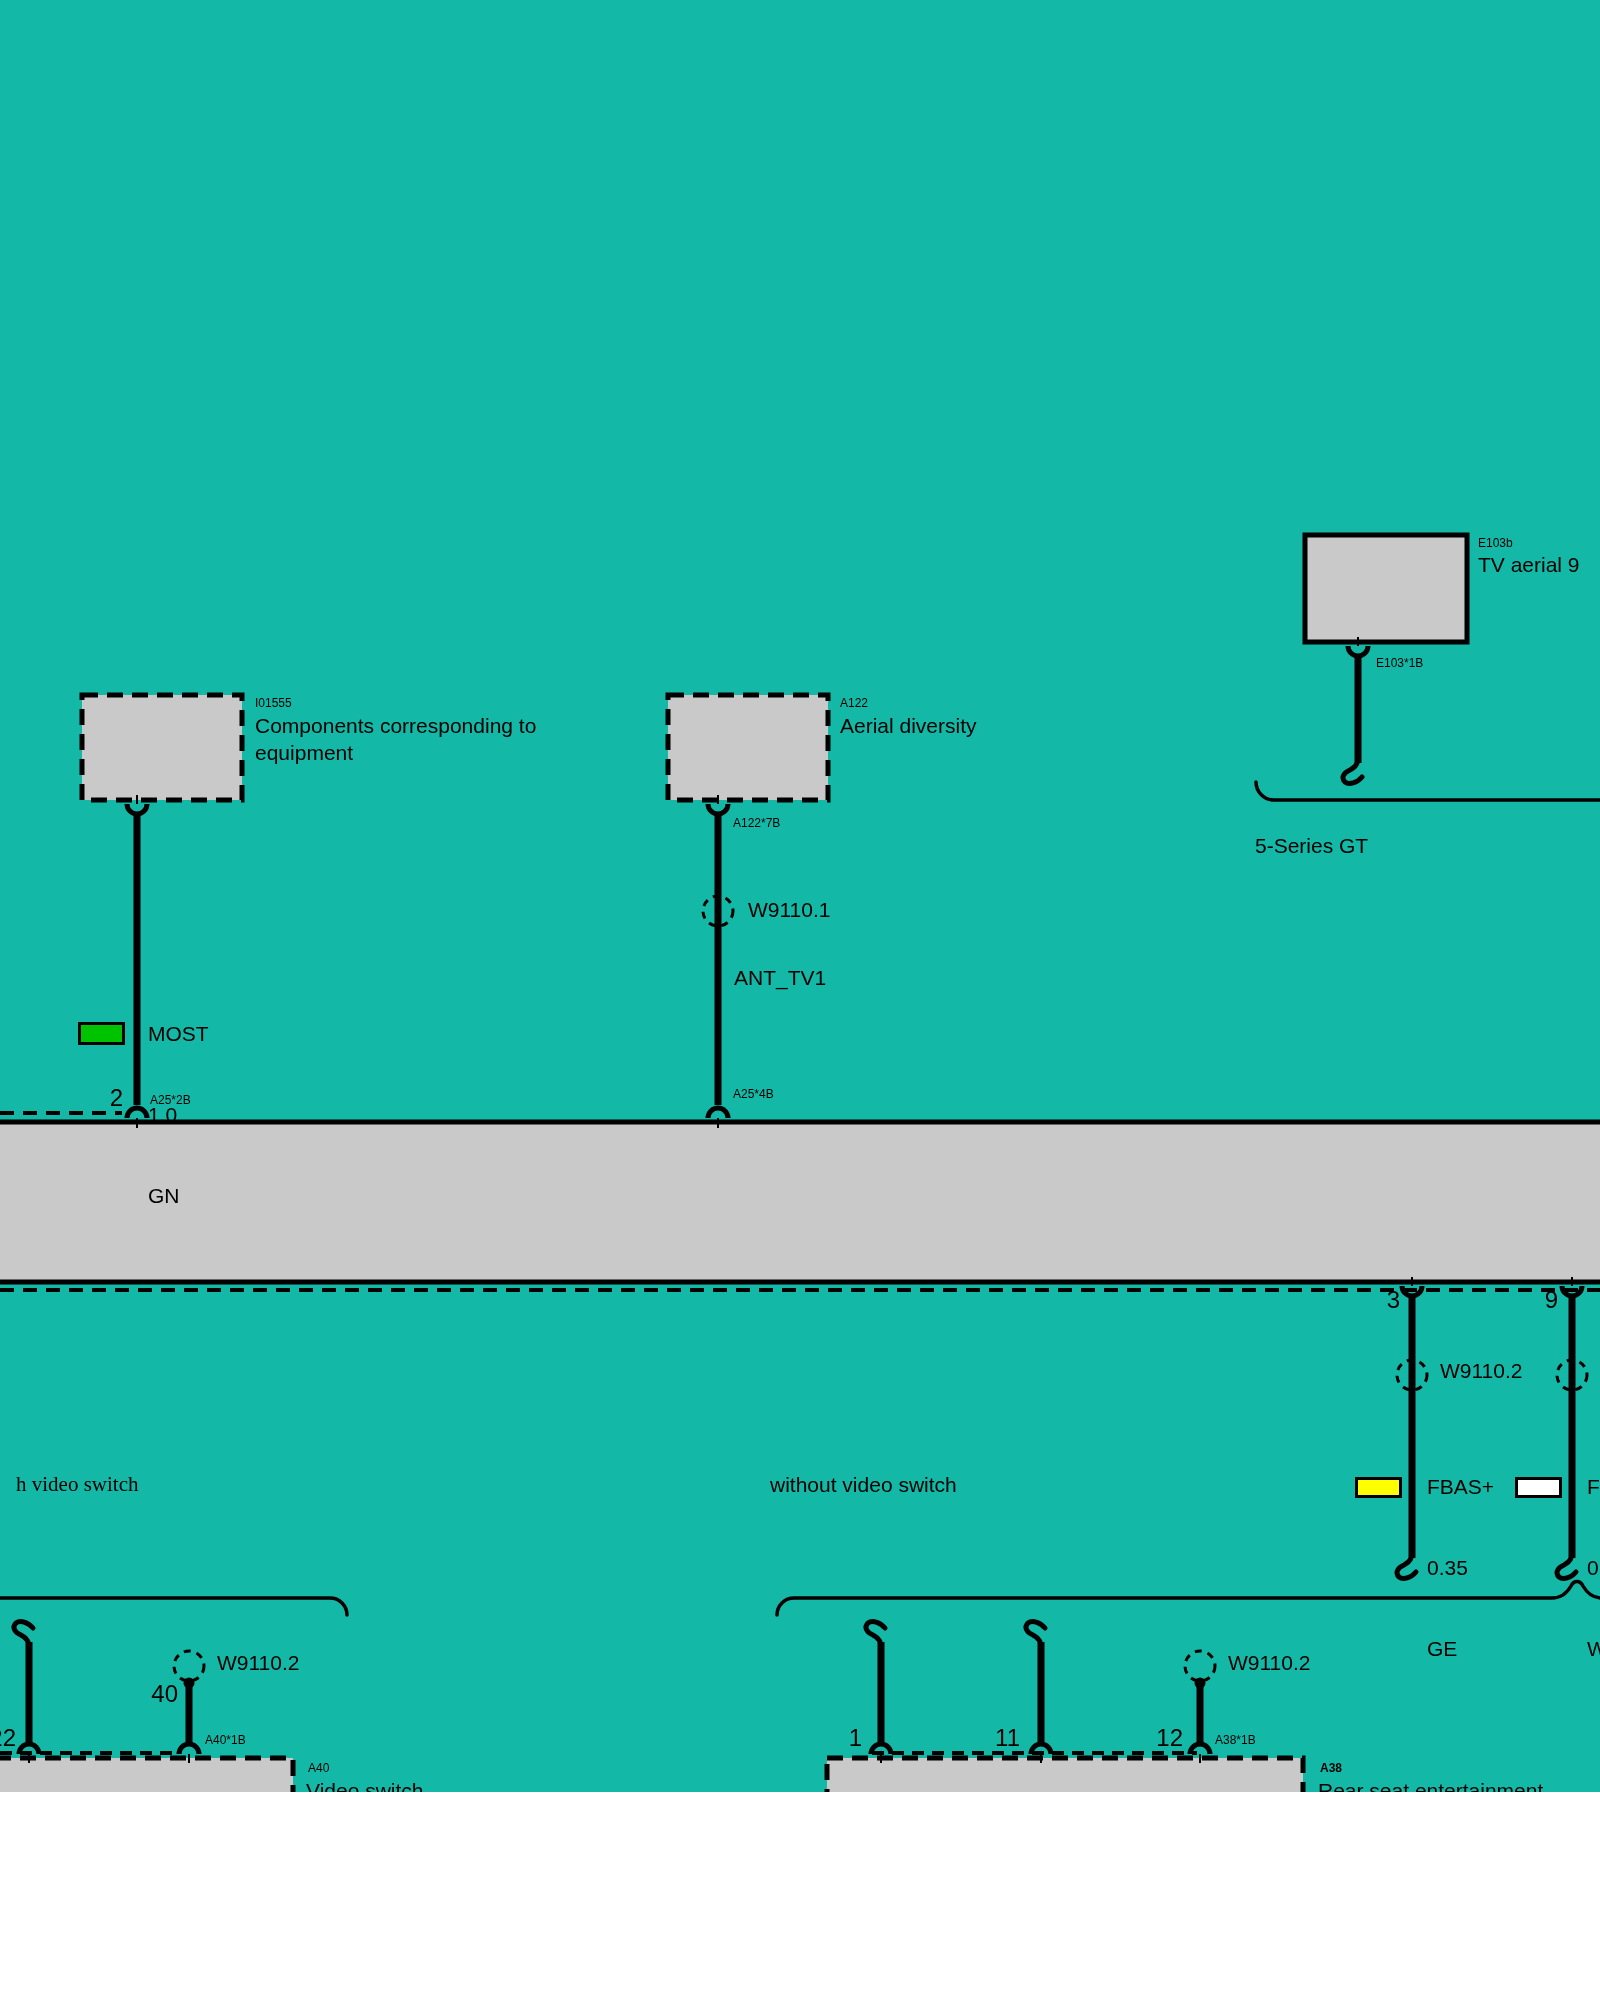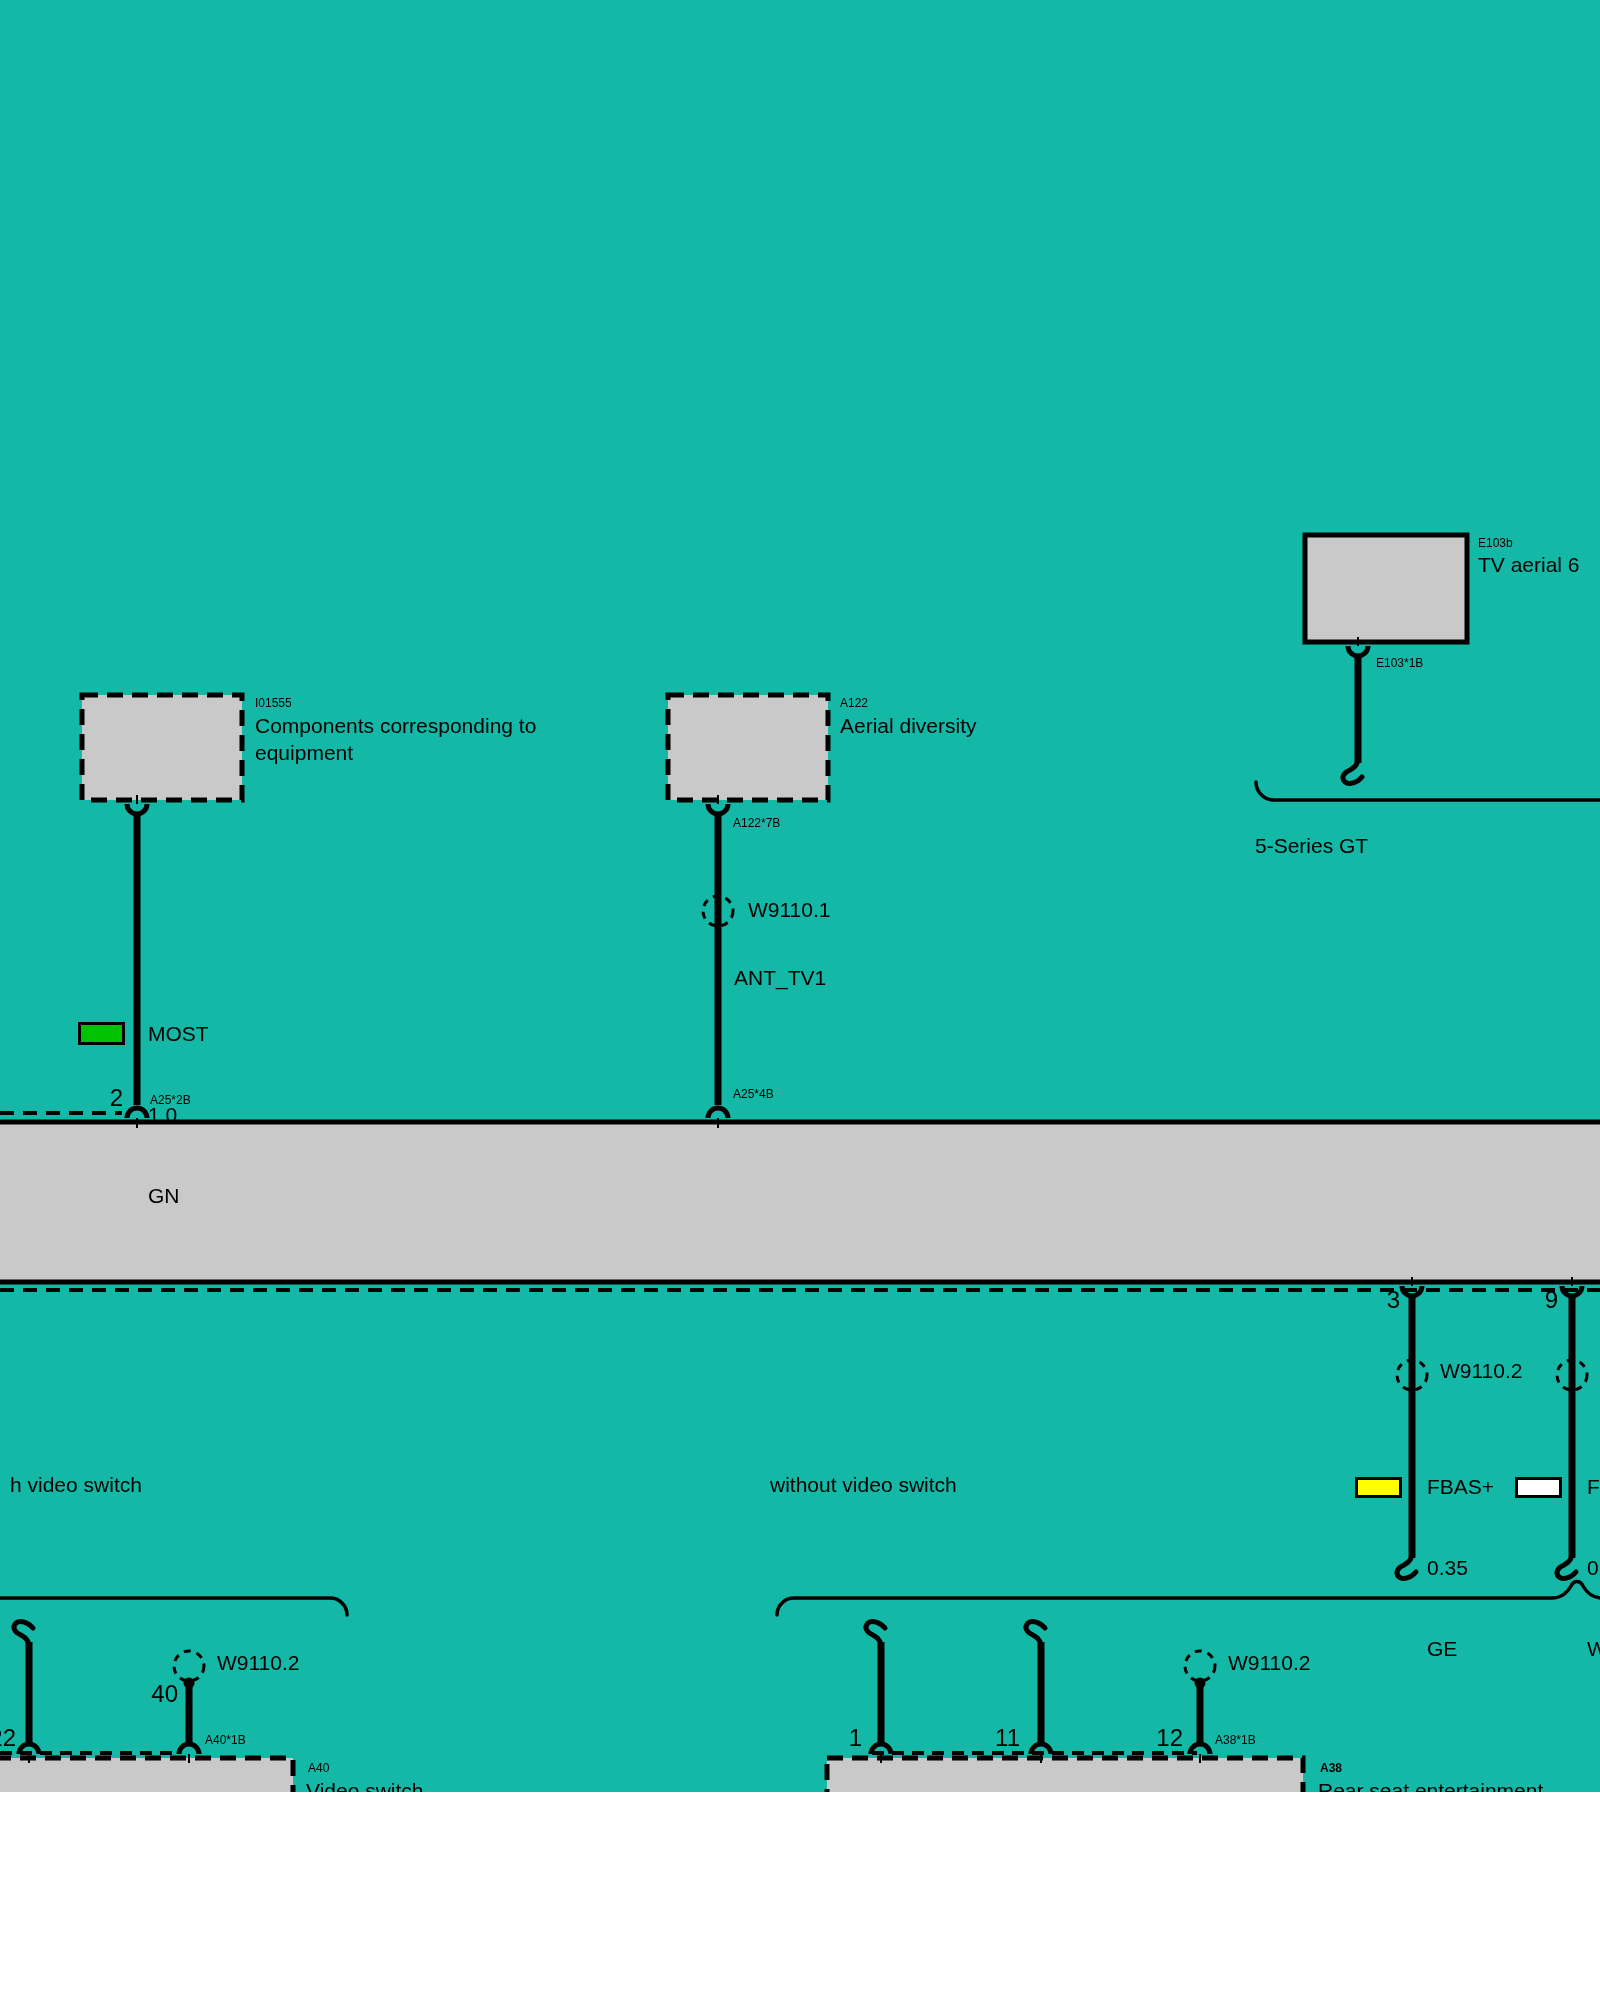--- a/index.html
+++ b/index.html
@@ -97,21 +97,21 @@
     </g>
 
     <g stroke="#000" stroke-width="3.5" fill="none" stroke-linecap="round">
       <path d="M1600 800 H1274 A 18 18 0 0 1 1256 782"></path>
       <path d="M0 1598 H330 A 17 17 0 0 1 347 1615"></path>
       <path d="M777 1615 A 17 17 0 0 1 794 1598 H1552 C 1562 1598 1567 1593 1571 1586 C 1574 1580 1580 1580 1583 1586 C 1587 1593 1592 1598 1602 1598"></path>
     </g>
   </svg>
 
   <div class="code" style="left:1478px;top:537px;">E103b</div>
-  <div class="t" style="left:1478px;top:551px;">TV aerial 6</div>
+  <div class="t" style="left:1478px;top:551px;">TV aerial 9</div>
   <div class="code" style="left:1376px;top:657px;">E103*1B</div>
   <div class="t" style="left:1255px;top:832px;">5-Series GT</div>
 
   <div class="code" style="left:255px;top:697px;">I01555</div>
   <div class="t wrap" style="left:255px;top:712px;width:295px;">Components corresponding to equipment</div>
 
   <div class="code" style="left:840px;top:697px;">A122</div>
   <div class="t" style="left:840px;top:712px;">Aerial diversity</div>
   <div class="code" style="left:733px;top:817px;">A122*7B</div>
 
@@ -138,21 +138,21 @@
     <div>GE</div>
   </div>
   <div class="swatch" style="left: 1355px; top: 1477px; width: 41px; height: 15px; background-color: rgb(255, 255, 0);"></div>
   <div class="t" style="left:1587px;top:1419px;">
     <div>FBAS-</div>
     <div>0.35</div>
     <div>WS</div>
   </div>
   <div class="swatch" style="left: 1515px; top: 1477px; width: 41px; height: 15px; background-color: rgb(255, 255, 255);"></div>
 
-  <div class="t" style="left:10px;top:1471px;">h video switch</div>
+  <div class="t" style="left:16px;top:1471px;font-family:Liberation Serif, serif;">h video switch</div>
   <div class="t" style="left:770px;top:1471px;">without video switch</div>
 
   <div class="t" style="left:217px;top:1649px;">W9110.2</div>
   <div class="pin" style="left:-32px;top:1726px;">22</div>
   <div class="pin" style="left:130px;top:1682px;">40</div>
   <div class="code" style="left:205px;top:1734px;">A40*1B</div>
   <div class="code" style="left:308px;top:1762px;">A40</div>
   <div class="t" style="left:306px;top:1777px;">Video switch</div>
 
   <div class="t" style="left:1228px;top:1649px;">W9110.2</div>

